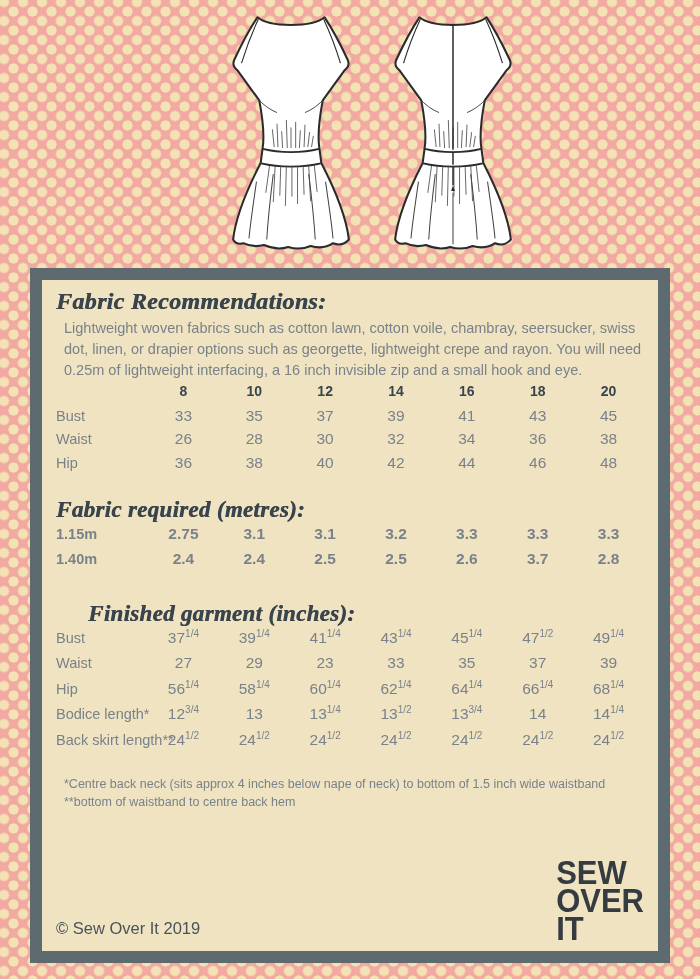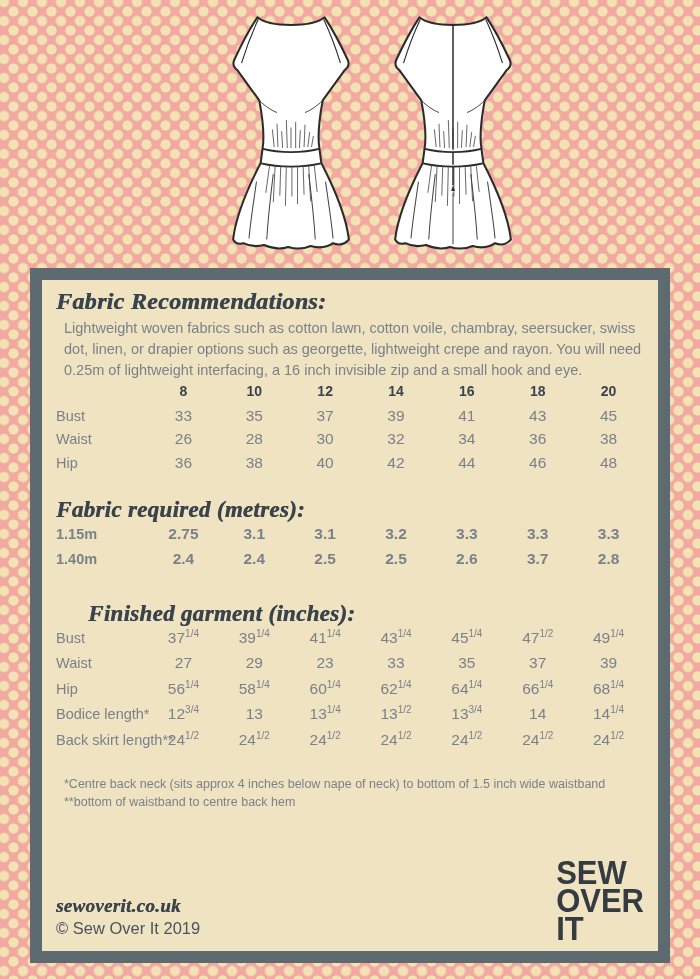--- a/index.html
+++ b/index.html
@@ -274,21 +274,20 @@
   </div>
 
   <div class="footnotes">
     <div>*Centre back neck (sits approx 4 inches below nape of neck) to bottom of 1.5 inch wide waistband</div>
     <div>**bottom of waistband to centre back hem</div>
   </div>
 
   <div class="spacer"></div>
 
   <div class="footer">
-    <div class="website">sewoverit.co.uk</div>
     <div class="copyright">© Sew Over It 2019</div>
   </div>
 
   <div class="logo">
     <div>SEW</div>
     <div>OVER</div>
     <div>IT</div>
   </div>
 
 </div>

